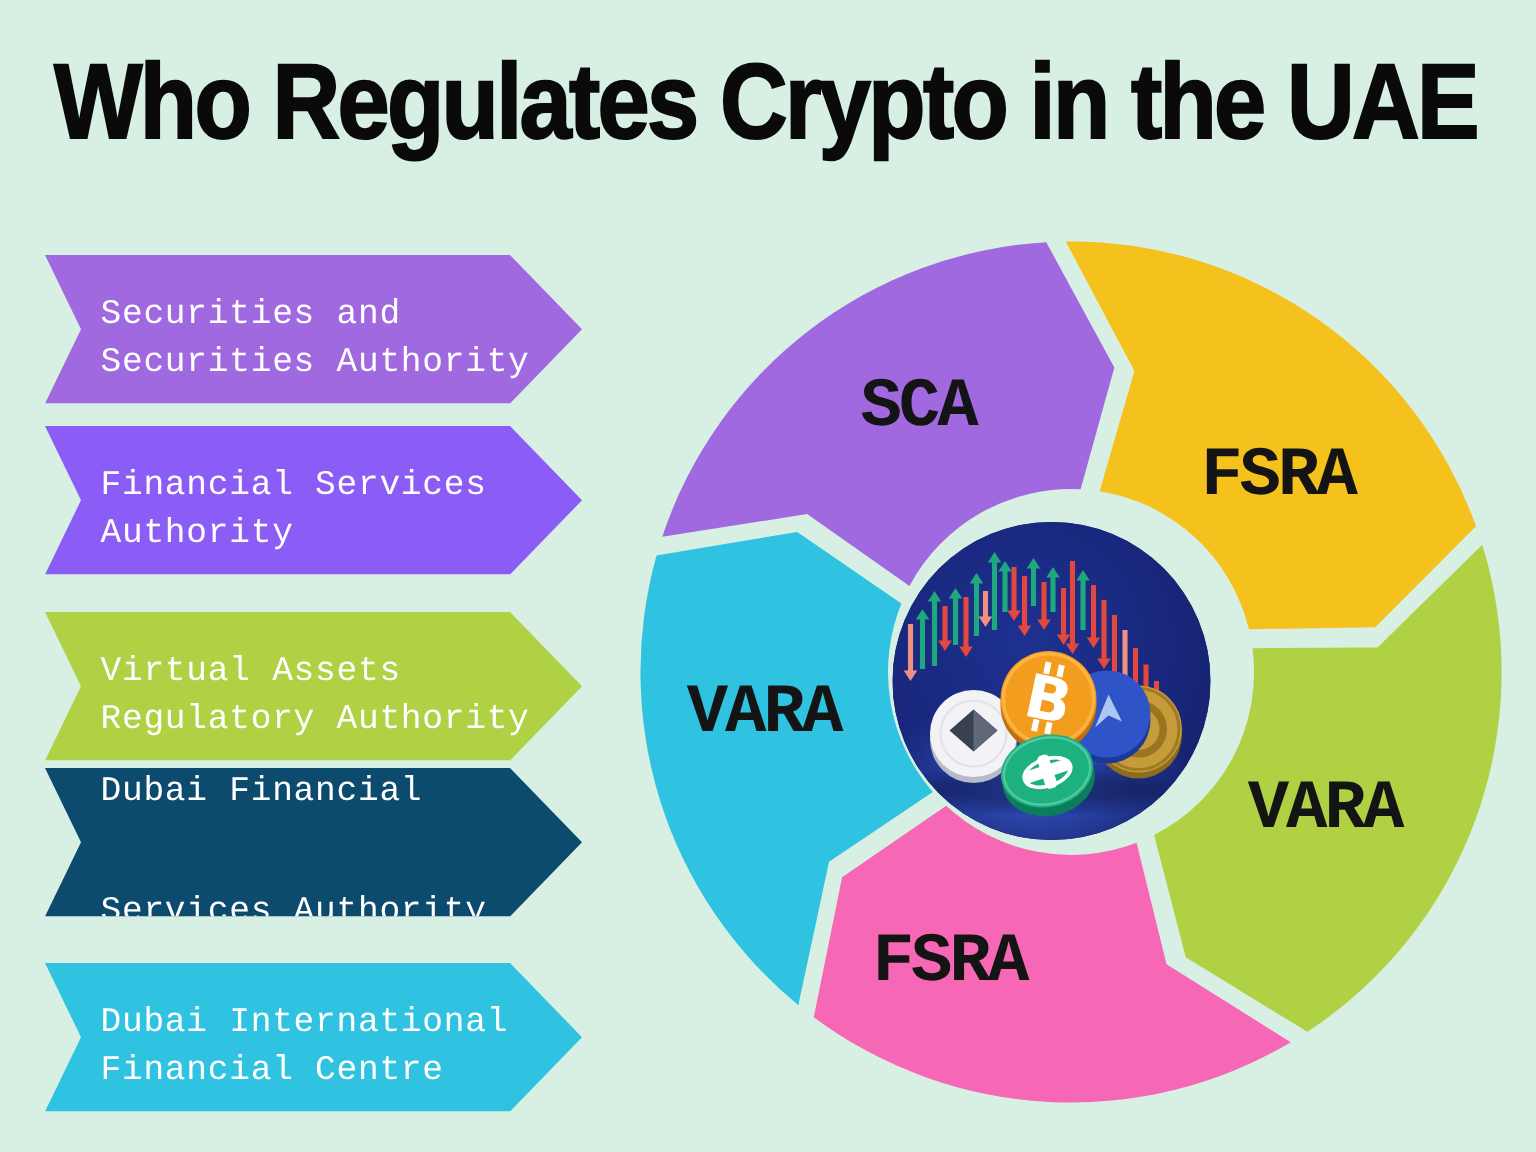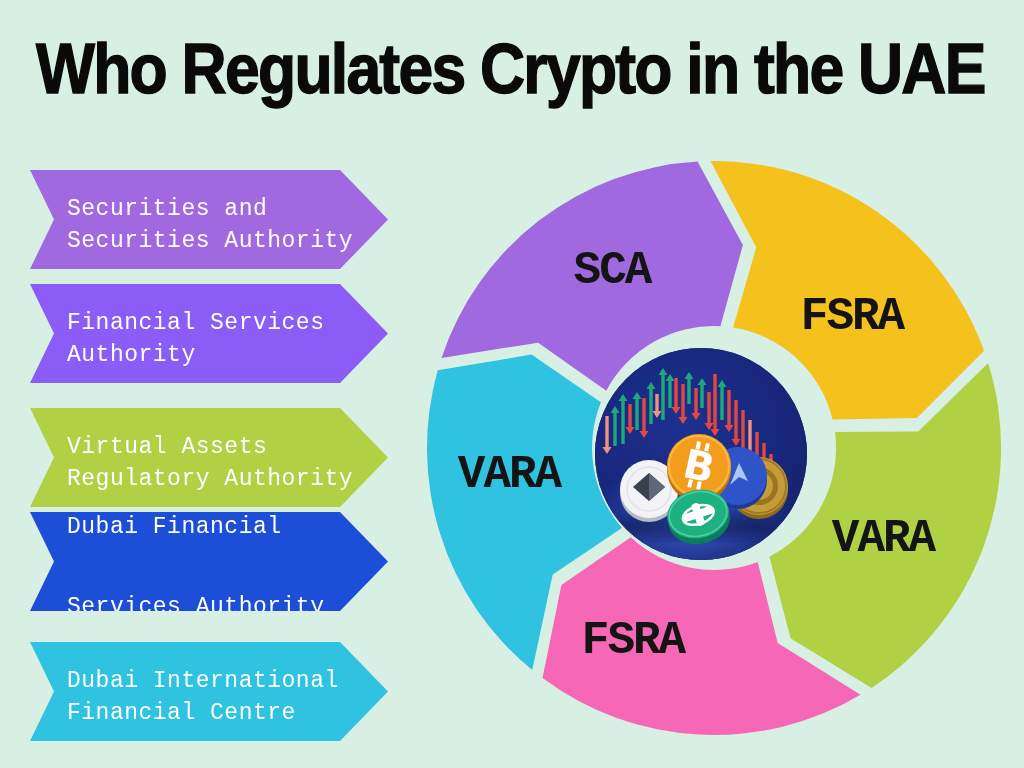--- a/index.html
+++ b/index.html
@@ -49,21 +49,21 @@
         <div class="banner-line">Securities Authority</div>
       </div>
       <div class="banner" style="top: 284px; background: #8b5cf6;">
         <div class="banner-line">Financial Services</div>
         <div class="banner-line">Authority</div>
       </div>
       <div class="banner" style="top: 408px; background: rgb(176, 209, 68);">
         <div class="banner-line">Virtual Assets</div>
         <div class="banner-line">Regulatory Authority</div>
       </div>
-      <div class="banner" style="top: 512px; background: #1d4ed8; gap: 48px;">
+      <div class="banner" style="top: 512px; background: #0c4a6e; gap: 48px;">
         <div class="banner-line">Dubai Financial</div>
         <div class="banner-line">Services Authority</div>
       </div>
       <div class="banner" style="top: 642px; background: rgb(47, 195, 225);">
         <div class="banner-line">Dubai International</div>
         <div class="banner-line">Financial Centre</div>
       </div>
     </div>
 
   <svg id="wheel" width="1024" height="768" viewBox="0 0 1024 768">

